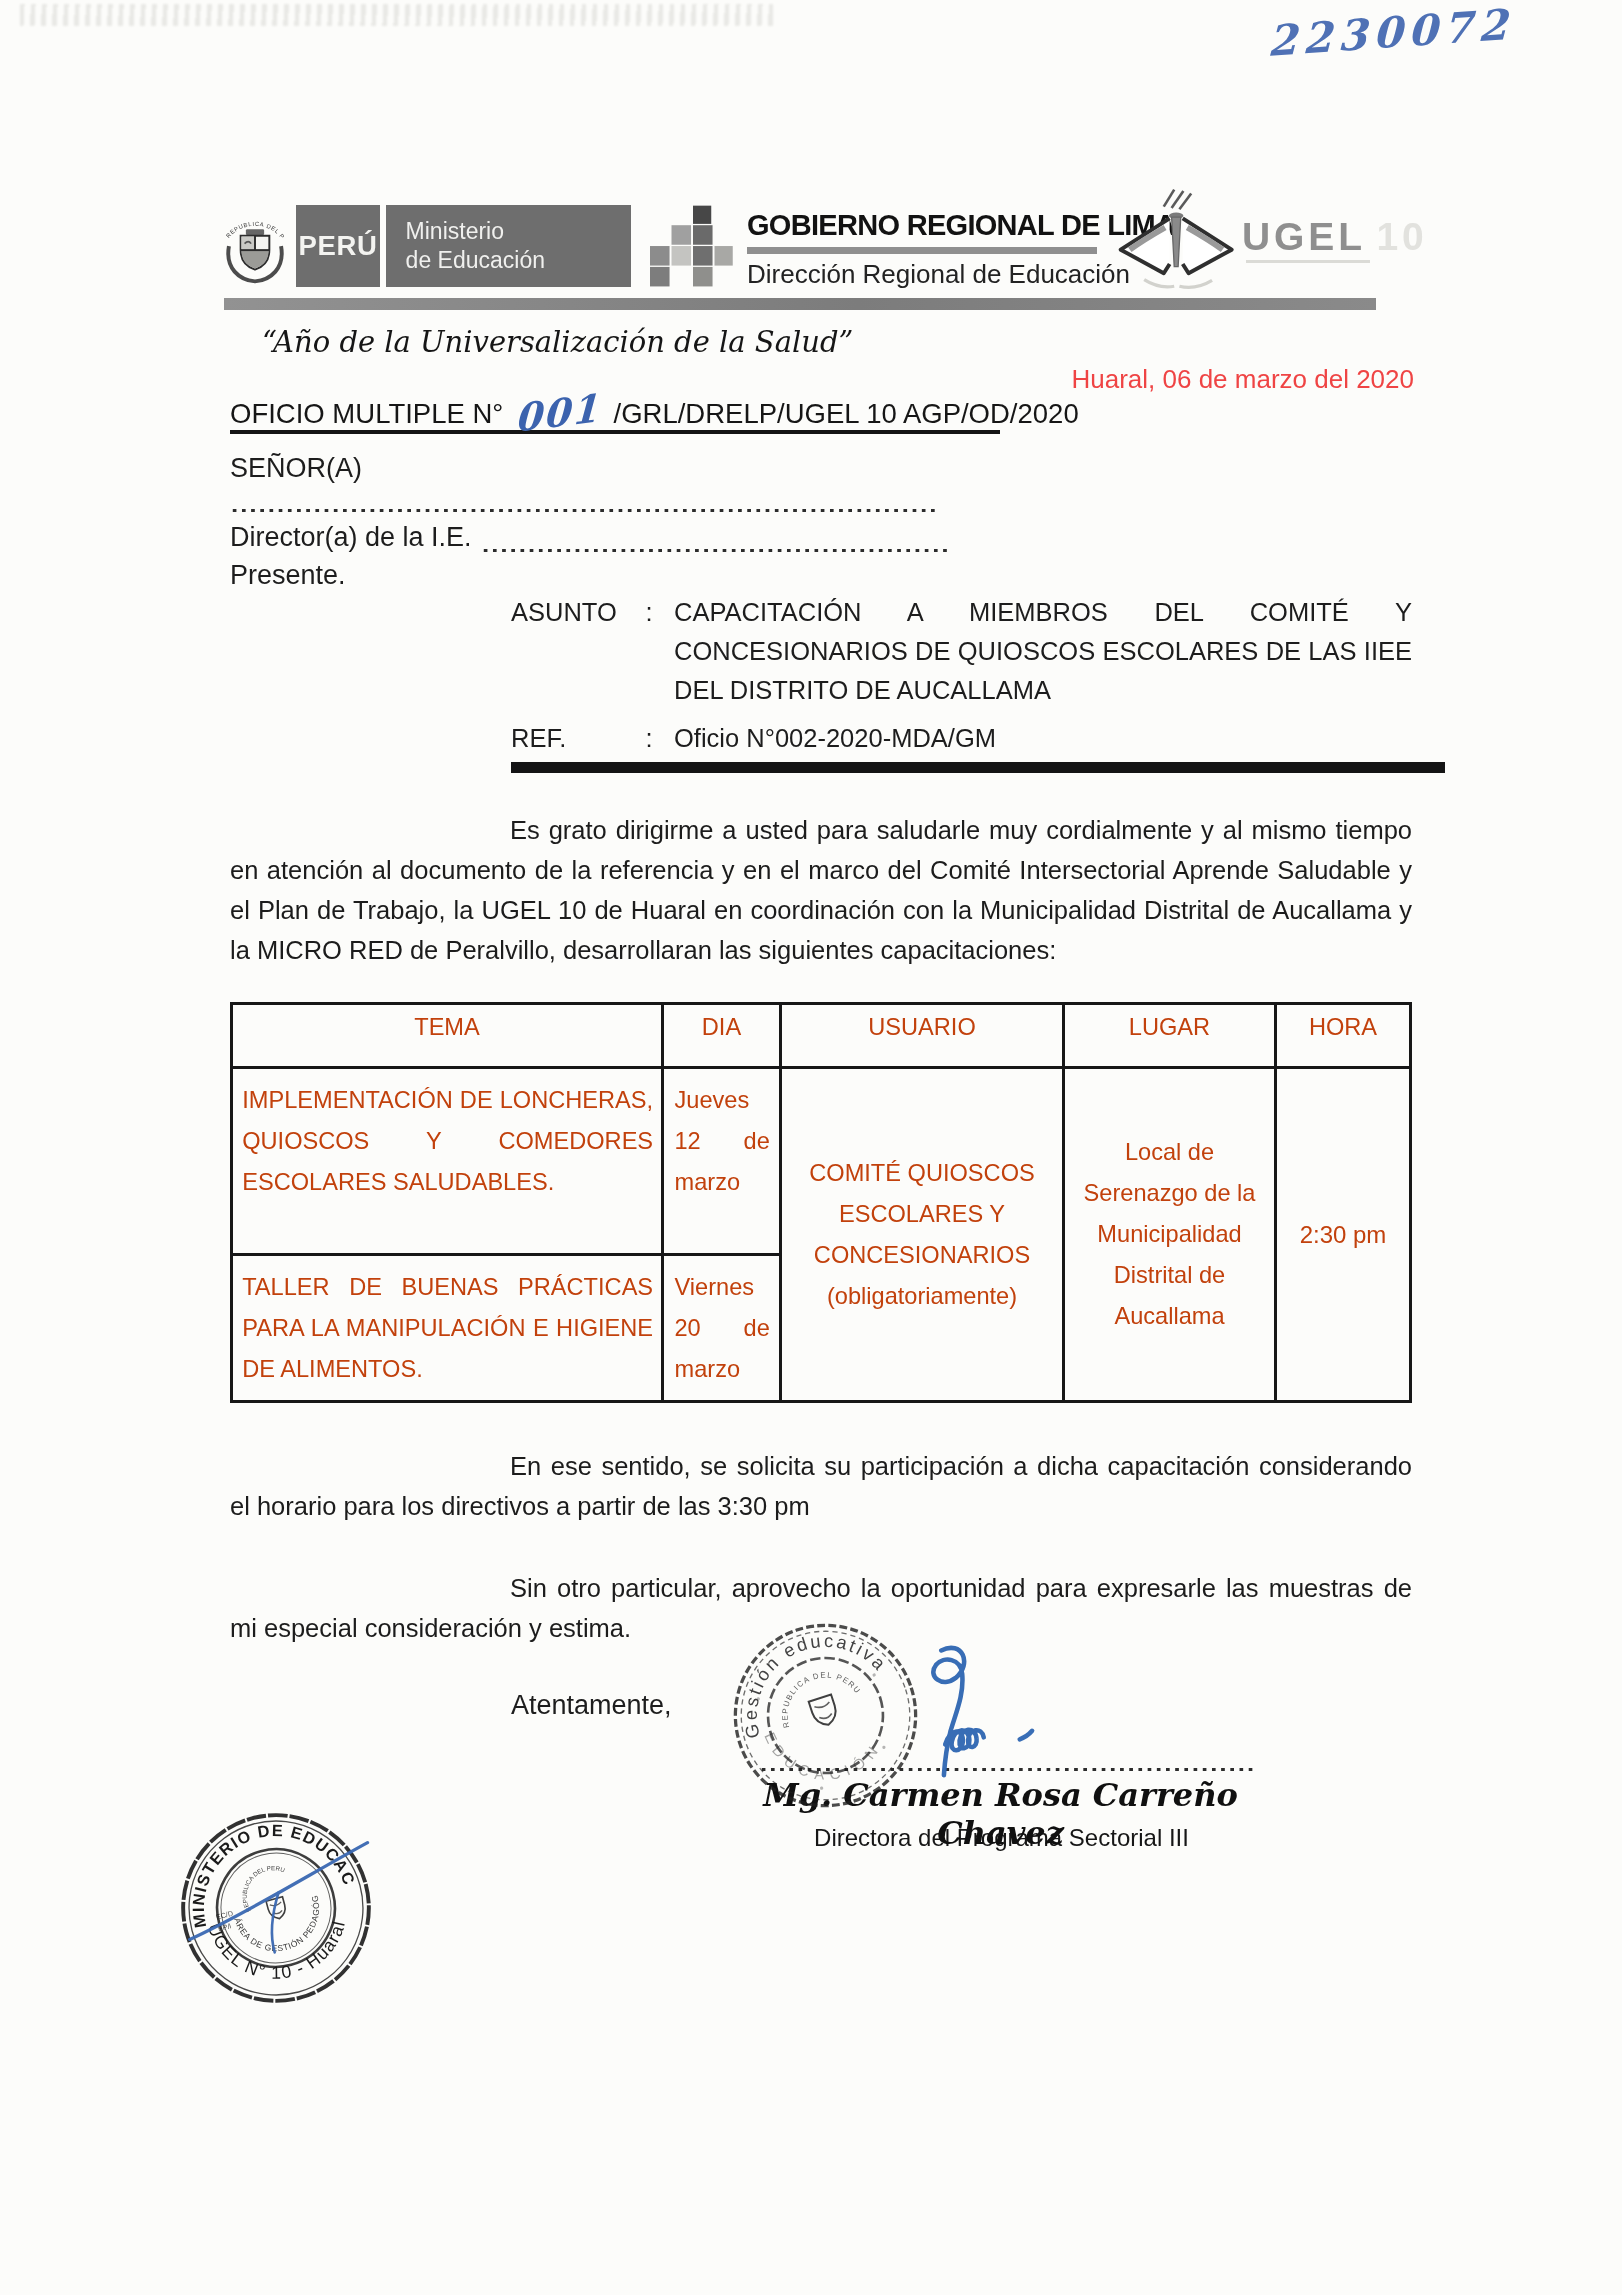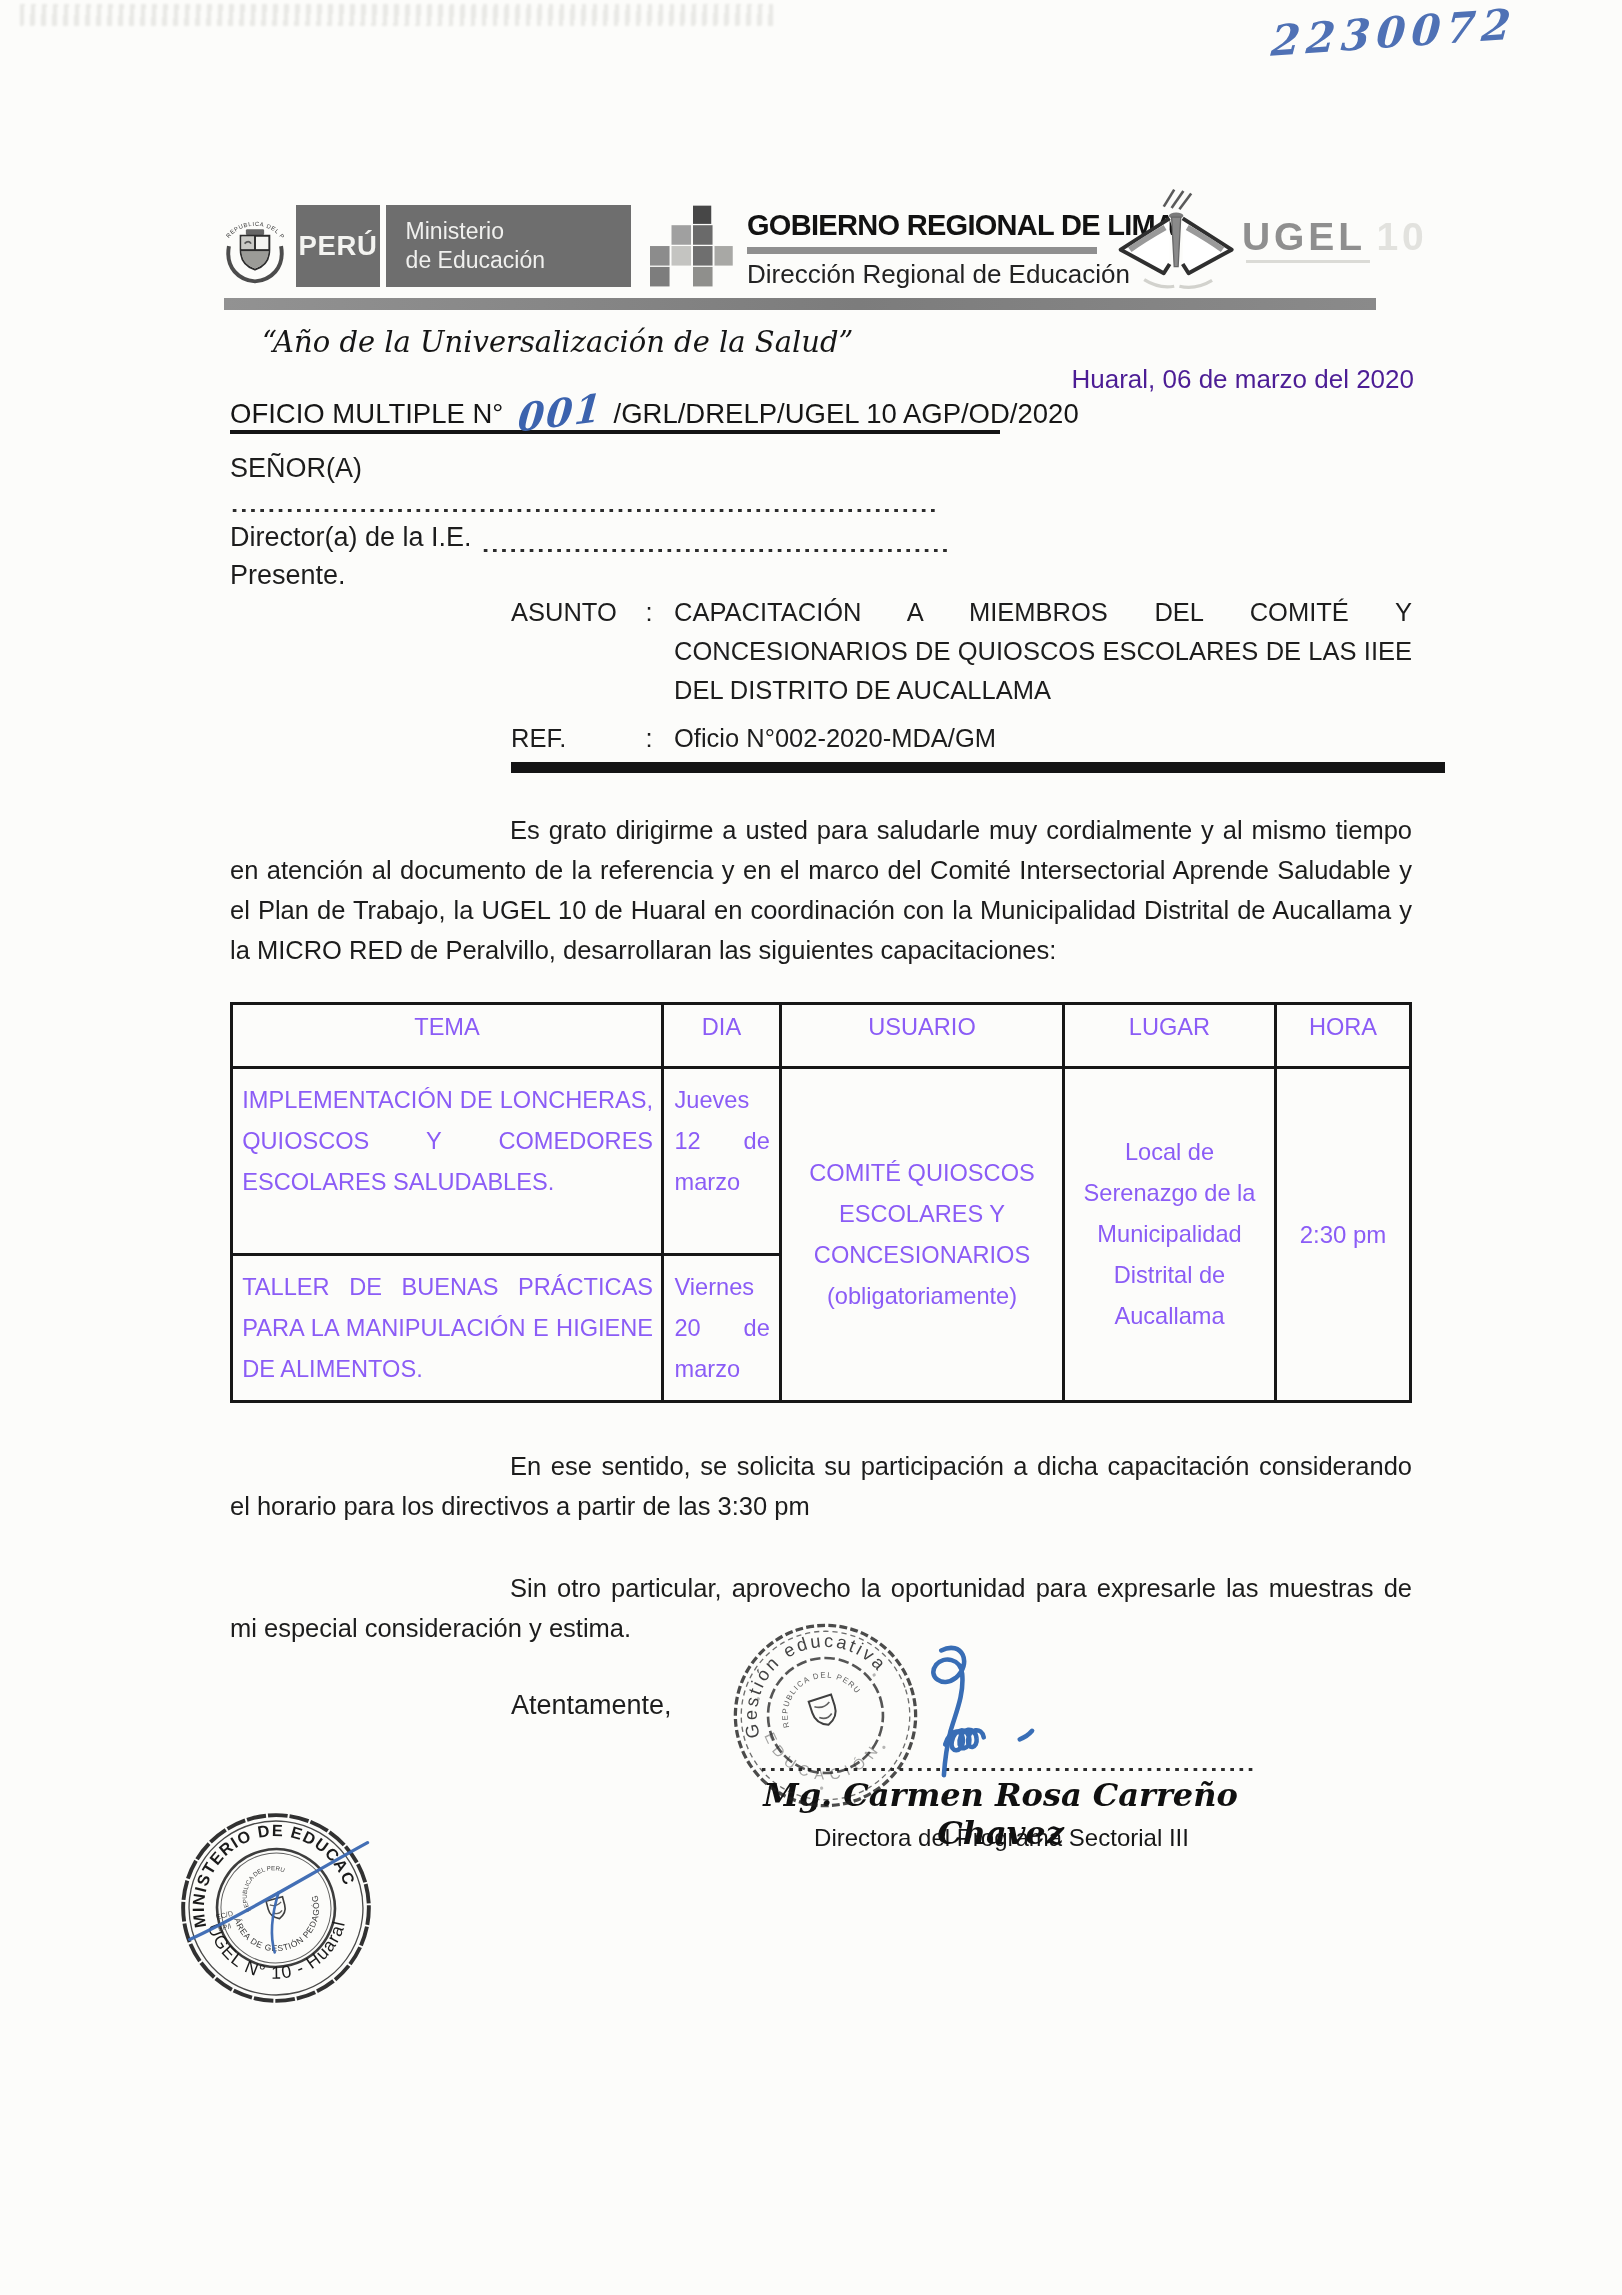--- a/index.html
+++ b/index.html
@@ -38,21 +38,21 @@
   .ugel-svg{ left:1106px; top:187px; }
   .ugel-word{ left:1242px; top:215px; font-size:39px; font-weight:700; color:#8f8f8f; letter-spacing:3.9px; }
   .ugel-ghost{ color:#e2e2de; margin-left:10.5px; }
   .ugel-tagline{ left:1246px; top:260px; width:124px; height:3.3px; background:#dbdbd6; }
   .gray-bar{ left:224px; top:298px; width:1152px; height:12.4px;
     background:linear-gradient(90deg,#929292,#7c7c7c 55%,#8a8a8a); }
 
   
   .quote{ left:262px; top:325px; width:1112px; text-align:left;
     font-family:"DejaVu Serif",serif; font-style:italic; font-size:29px; color:#161616; }
-  .place-date{ left:262px; top:364px; width:1152px; text-align:right; font-size:26px; color:#4c1d95; }
+  .place-date{ left:262px; top:364px; width:1152px; text-align:right; font-size:26px; color:#ef4444; }
   .oficio{ left:230px; top:387px; width:770px; height:47px;
     border-bottom:4.6px solid #141414; display:flex; align-items:baseline;
     font-size:27.5px; white-space:nowrap; color:#161616; }
   .oficio-num{ font-family:"DejaVu Serif",serif; font-style:italic; font-weight:700;
     font-size:38px; color:#3c63ae; transform:rotate(-7deg) skewX(-12deg);
     margin:0 10.5px 0 14.4px; position:relative; top:2.6px; letter-spacing:2px; }
 
   
   .senor{ left:230px; top:453px; font-size:27px; }
   .dots{ background-image:radial-gradient(circle, #2c2c2c 1.8px, rgba(0,0,0,0) 2.1px);
@@ -73,21 +73,21 @@
   
   .para{ left:230px; width:1182px; font-size:25.5px; line-height:40px;
     text-align:justify; text-indent:280px; color:#1c1c1c; }
   .p1{ top:810px; }
   .p2{ top:1446px; }
   .p3{ top:1568px; }
   .atent{ left:511px; top:1690px; font-size:27px; }
 
   
   .sched{ left:230px; top:1002px; }
-  table{ border-collapse:collapse; table-layout:fixed; width:1179px; font-size:23.6px; color:#8b5cf6; }
+  table{ border-collapse:collapse; table-layout:fixed; width:1179px; font-size:23.6px; color:#c2410c; }
   td,th{ border:3.3px solid #171717; font-weight:400; }
   th{ vertical-align:top; padding-top:9.2px; text-align:center; }
   .thr{ height:64px; }
   .r1{ height:187px; }
   .r2{ height:147px; }
   td.tema{ text-align:justify; vertical-align:top; padding:10.5px 7.9px 0 9.2px; line-height:41px; }
   td.dia{ text-align:justify; vertical-align:top; padding:10.5px 9.2px 0 10.5px; line-height:41px; }
   td.mid{ text-align:center; vertical-align:middle; line-height:41px; }
   td.lugar{ padding:0 17.7px; }
   td.hora{ font-size:24px; }

